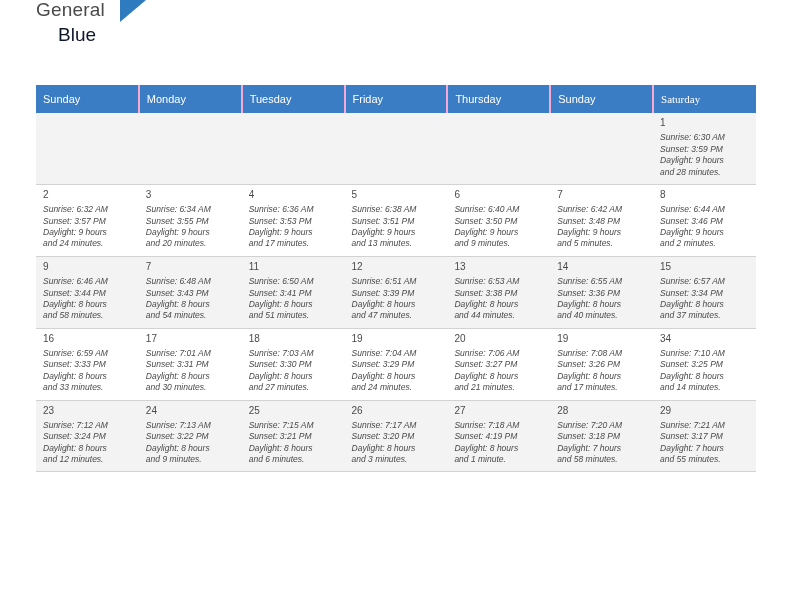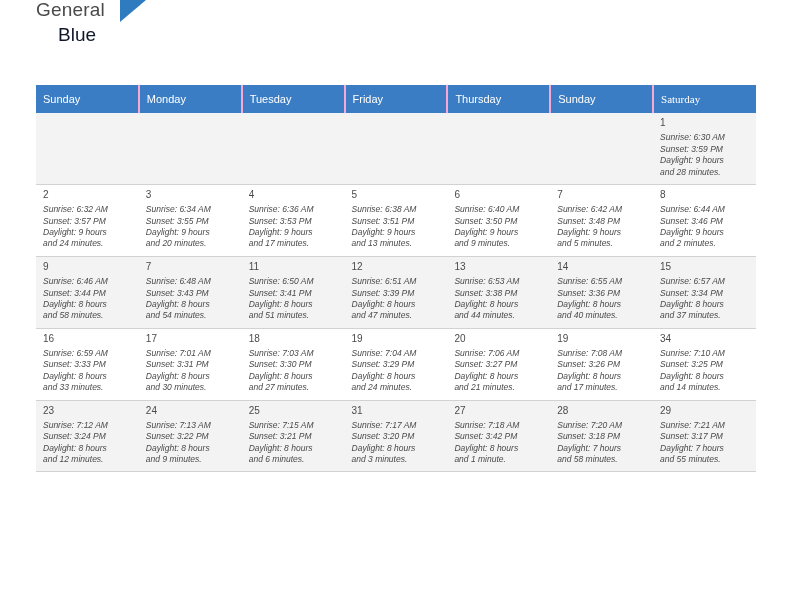--- a/index.html
+++ b/index.html
@@ -325,30 +325,30 @@
 and 9 minutes.</span>
           </td>
         <td>
             <span class="daynum">25</span>
             <span class="info">Sunrise: 7:15 AM
 Sunset: 3:21 PM
 Daylight: 8 hours
 and 6 minutes.</span>
           </td>
         <td>
-            <span class="daynum">31</span>
+            <span class="daynum">26</span>
             <span class="info">Sunrise: 7:17 AM
 Sunset: 3:20 PM
 Daylight: 8 hours
 and 3 minutes.</span>
           </td>
         <td>
             <span class="daynum">27</span>
             <span class="info">Sunrise: 7:18 AM
-Sunset: 3:42 PM
+Sunset: 4:19 PM
 Daylight: 8 hours
 and 1 minute.</span>
           </td>
         <td>
             <span class="daynum">28</span>
             <span class="info">Sunrise: 7:20 AM
 Sunset: 3:18 PM
 Daylight: 7 hours
 and 58 minutes.</span>
           </td>

